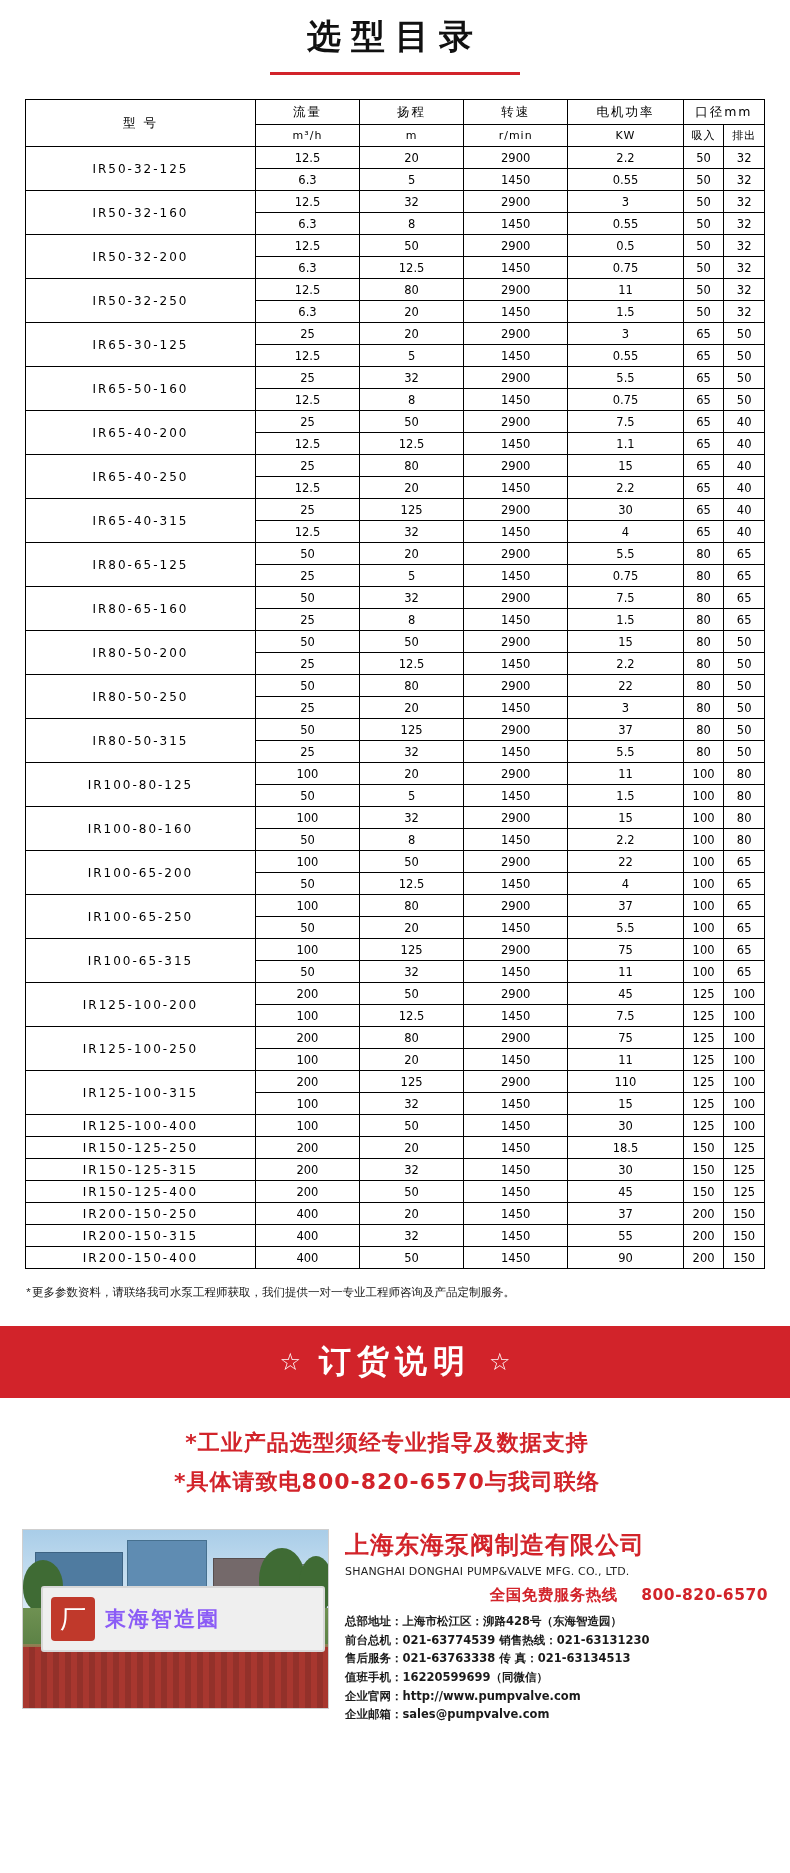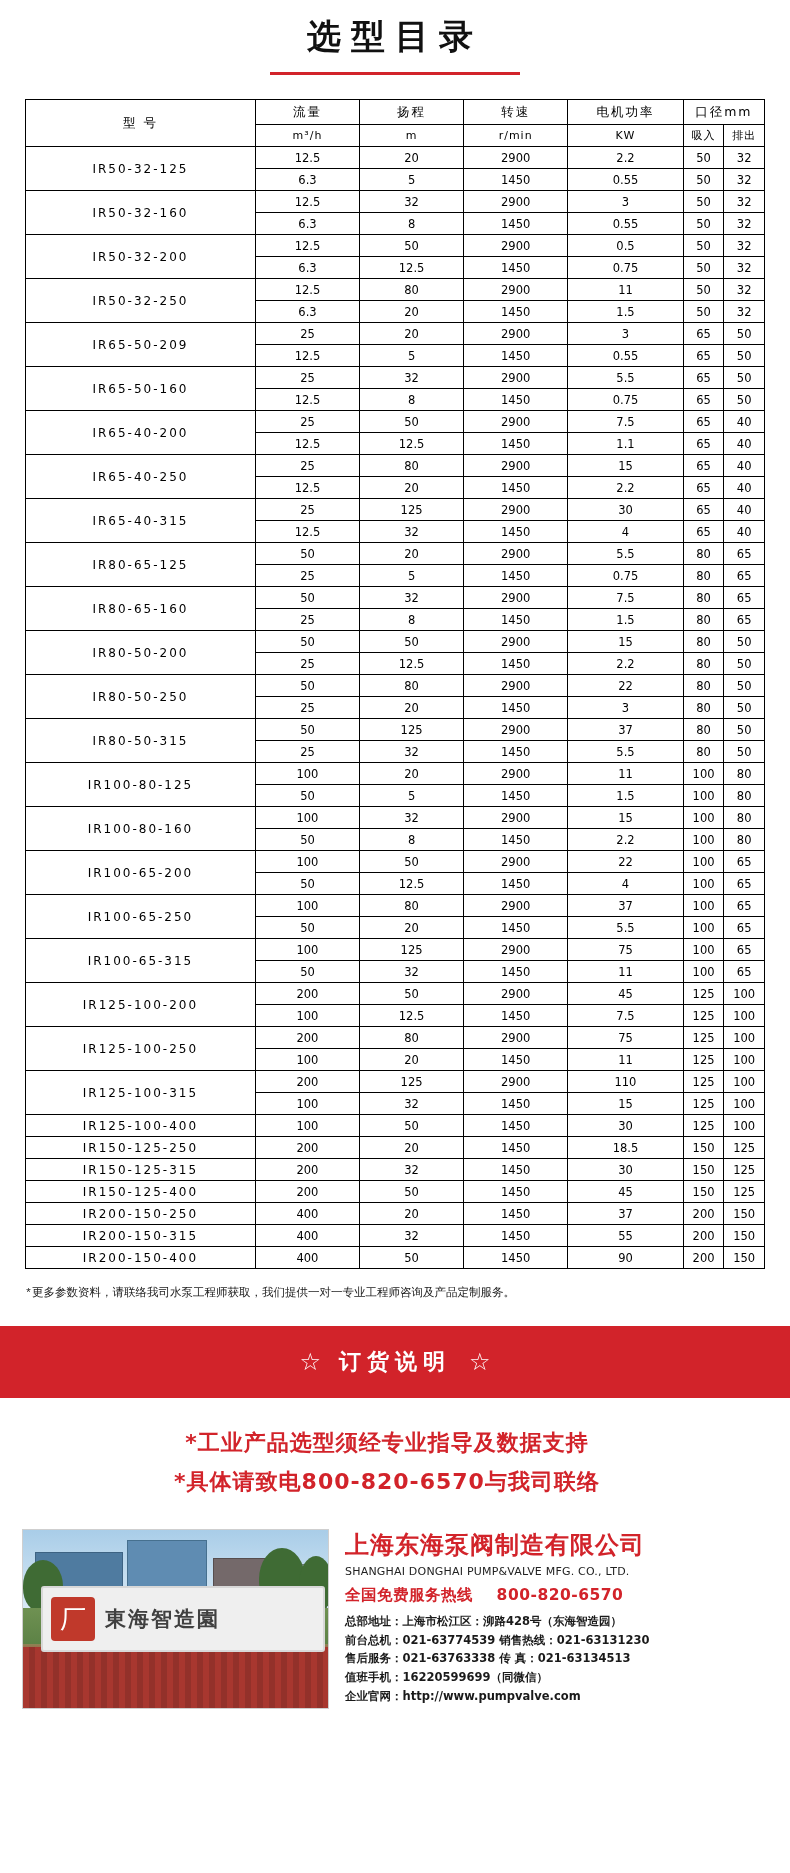--- a/index.html
+++ b/index.html
@@ -98,21 +98,21 @@
     align-items: center;
     gap: 18px;
     color: #fff;
   }
   .star {
     font-size: 24px;
     line-height: 1;
   }
   .band-text {
     font-family: "DejaVu Sans", sans-serif;
-    font-size: 22px;
+    font-size: 32px;
     font-weight: bold;
     letter-spacing: 6px;
     text-align: center;
   }
 
   
   .red-notes {
     text-align: center;
     padding: 26px 16px 20px 0;
   }
@@ -179,21 +179,21 @@
     background:#efefef; border:2px solid #d8d8d8; border-radius:3px;
     display:flex; align-items:center; gap:10px; padding-left:8px;
   }
   .photo .sign-logo {
     width:44px; height:44px; background:#c0392b; border-radius:4px;
     color:#fff; font-size:26px; display:flex; align-items:center; justify-content:center;
     font-family:"DejaVu Sans", sans-serif;
   }
   .photo .sign-text {
     font-family:Liberation Sans, sans-serif;
-    font-size:21px; font-weight:bold; color:#404040; letter-spacing:2px;text-align:center;
+    font-size:21px; font-weight:bold; color:#8b5cf6; letter-spacing:2px;text-align:center;
   }
 
   .company {
     flex: 1;
     padding-top: 2px;
   }
   .co-name-cn {
     font-family: Liberation Mono, monospace;
     font-size: 24px;
     font-weight: bold;
@@ -208,20 +208,21 @@
     letter-spacing: 0.2px;
     margin-top: 3px;
   }
   .hotline {
     font-family: "DejaVu Sans", sans-serif;
     font-size: 15.5px;
     font-weight: bold;
     color: #d2232a;
     margin-top: 7px;
     letter-spacing: 0.5px;
+    text-align: right;
   }
   .contact-list {
     margin-top: 6px;
     font-family: "DejaVu Sans", sans-serif;
     font-size: 11.5px;
     color: #1a1a1a;
     line-height: 1.62;
   }
   .contact-row { white-space: nowrap; font-weight: bold; }
 </style>
@@ -330,21 +331,21 @@
           </tr>
           <tr>
             <td class="col-num">6.3</td>
             <td class="col-num">20</td>
             <td class="col-num">1450</td>
             <td class="col-kw">1.5</td>
             <td class="col-d">50</td>
             <td class="col-d">32</td>
           </tr>
           <tr>
-            <td class="col-model" rowspan="2"><span class="model-cell">IR65-50-209</span></td>
+            <td class="col-model" rowspan="2"><span class="model-cell">IR65-30-125</span></td>
             <td class="col-num">25</td>
             <td class="col-num">20</td>
             <td class="col-num">2900</td>
             <td class="col-kw">3</td>
             <td class="col-d">65</td>
             <td class="col-d">50</td>
           </tr>
           <tr>
             <td class="col-num">12.5</td>
             <td class="col-num">5</td>
@@ -749,17 +750,18 @@
         <span>全国免费服务热线</span>
         &nbsp;&nbsp;
         <span>800-820-6570</span>
       </div>
       <div class="contact-list">
         <div class="contact-row">总部地址：上海市松江区：泖路428号（东海智造园）</div>
         <div class="contact-row">前台总机：021-63774539    销售热线：021-63131230</div>
         <div class="contact-row">售后服务：021-63763338    传      真：021-63134513</div>
         <div class="contact-row">值班手机：16220599699（同微信）</div>
         <div class="contact-row">企业官网：http://www.pumpvalve.com</div>
+        <div class="contact-row">企业邮箱：sales@pumpvalve.com</div>
       </div>
     </div>
   </div>
 
 </div>
 
 </body></html>

